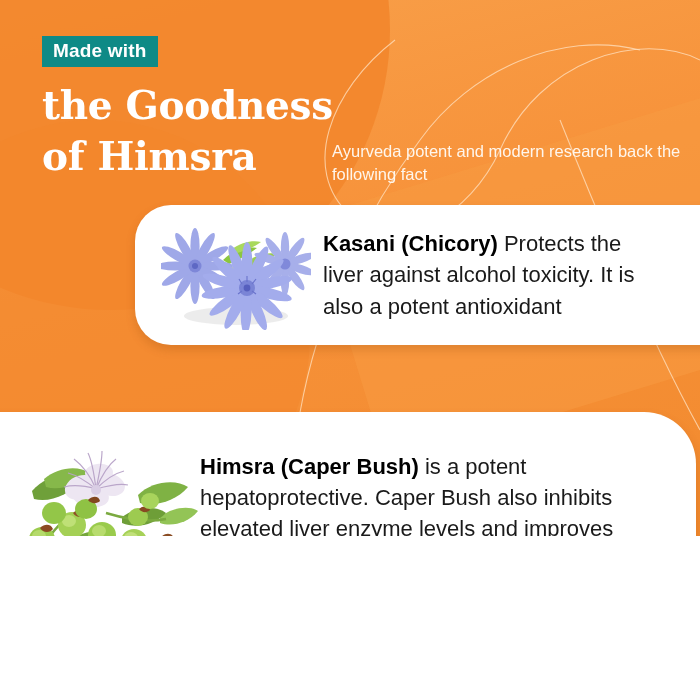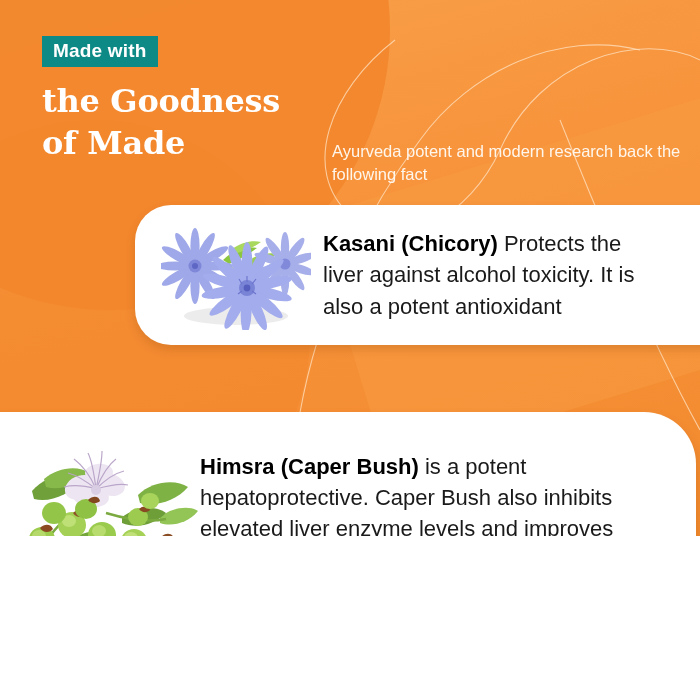--- a/index.html
+++ b/index.html
@@ -76,21 +76,21 @@
     letter-spacing: .2px;
     padding: 5px 11px 7px 11px;
     line-height: 1;
   }
   .headline {
     position: absolute;
     left: 42px;
     top: 80px;
     color: #ffffff;
     font-family: "DejaVu Serif", serif;
-    font-size: 32px;
+    font-size: 39px;
     font-weight: bold;
     line-height: 1.32;
     letter-spacing: -0.3px;
     width: 320px;
   }
   .headline .l2 { display: block; }
   .subhead {
     position: absolute;
     left: 332px;
     top: 140px;
@@ -159,21 +159,21 @@
     <path d="M 560 120 C 600 220 650 340 700 430"></path>
     <path d="M 150 640 C 190 600 260 610 300 650 C 330 680 330 700 320 700"></path>
     <path d="M 350 700 C 300 660 220 620 160 615 C 120 612 115 650 150 680"></path>
     <path d="M 295 620 C 305 660 320 690 340 700"></path>
   </svg>
 
   <div class="badge">Made with</div>
 
   <div class="headline">
     <span class="l1">the Goodness</span>
-    <span class="l2">of Made</span>
+    <span class="l2">of Himsra</span>
   </div>
 
   <div class="subhead">
     <span>Ayurveda potent and modern research</span>
     <span>back the following fact</span>
   </div>
 
   <div class="card card-1">
     <div class="card-thumb">
       <svg class="art" viewBox="0 0 150 110">

